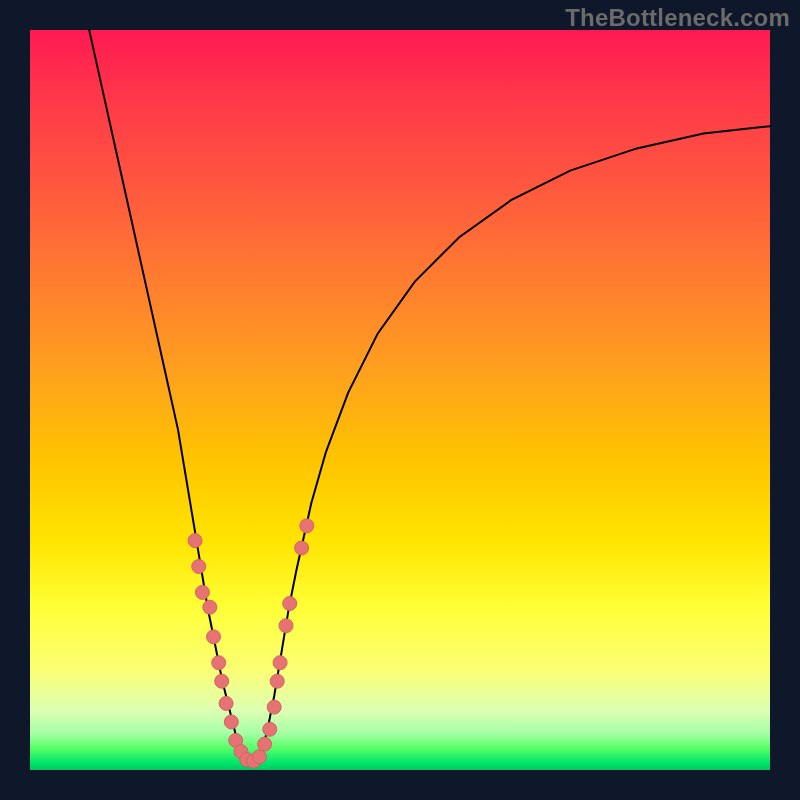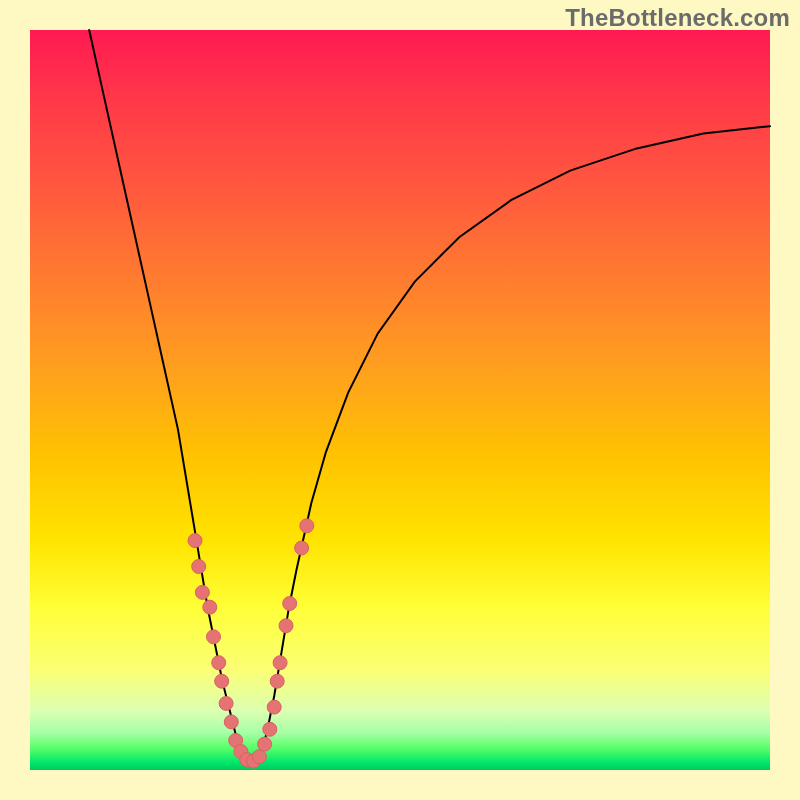--- a/index.html
+++ b/index.html
@@ -8,21 +8,21 @@
     width: 800px;
     height: 800px;
     overflow: hidden;
     background: #000;
     font-family: Arial, Helvetica, sans-serif;
   }
   .frame {
     position: relative;
     width: 800px;
     height: 800px;
-    background: #fef9c3;
+    background: #0f172a;
   }
   .watermark {
     position: absolute;
     top: 4px;
     right: 10px;
     color: #6b6b6b;
     font-size: 24px;
     font-weight: 600;
     letter-spacing: 0.2px;
     z-index: 10;

